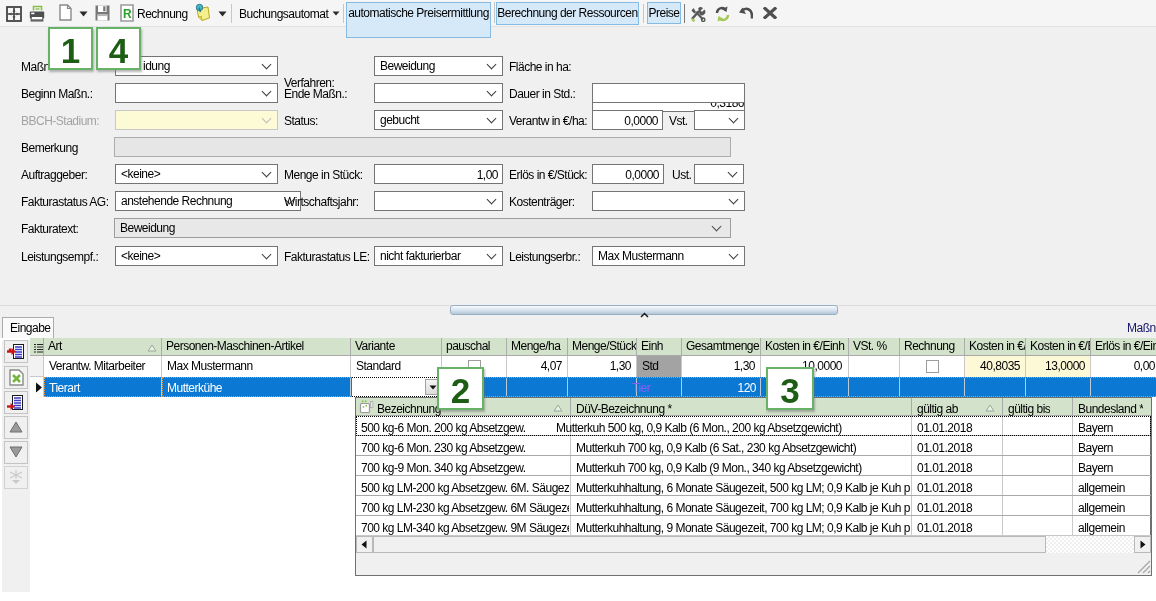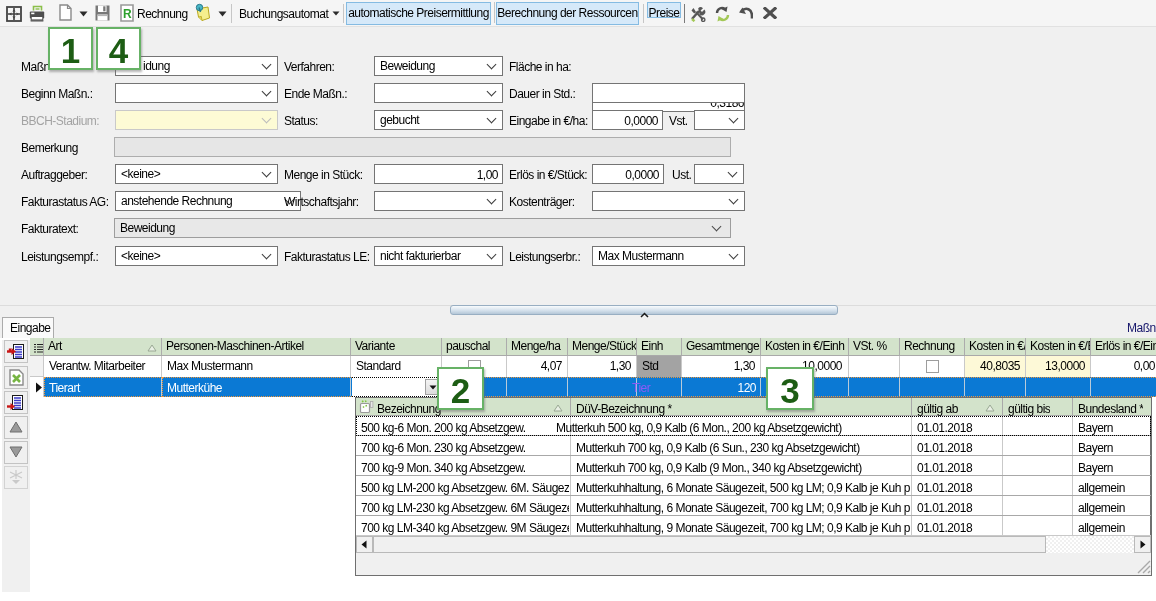--- a/index.html
+++ b/index.html
@@ -72,25 +72,25 @@
     <svg class="abs" style="left:218px;top:11px;" width="9" height="6" viewBox="0 0 9 6">
         <path d="M0.5 0.5 L8.5 0.5 L4.5 5.5 Z" fill="#2b2b2b"></path>
       </svg>
     <div class="abs" style="left:231px;top:4px;width:1px;height:19px;background:#c6c6c6;"></div>
     <div class="lbl" style="left:239px;top:7px;">Buchungsautomat</div>
     <svg class="abs" style="left:332px;top:11px;" width="8" height="5" viewBox="0 0 8 5">
         <path d="M0.5 0.5 L7.5 0.5 L4 4.5 Z" fill="#2b2b2b"></path>
       </svg>
     <div class="abs" style="left:343px;top:4px;width:1px;height:19px;background:#c6c6c6;"></div>
 
-    <div class="abs" style="left:346px;top:2px;width:145px;height:23px;background:#d6e9f9;border:1px solid #85bbe2;font-size:12px;line-height:21px;text-align:center;white-space:nowrap;">automatische Preisermittlung</div>
+    <div class="abs" style="left:346px;top:2px;width:145px;height:36px;background:#d6e9f9;border:1px solid #85bbe2;font-size:12px;line-height:21px;text-align:center;white-space:nowrap;">automatische Preisermittlung</div>
     <div class="abs" style="left:494px;top:2px;width:1px;height:21px;background:#c6c6c6;"></div>
     <div class="abs" style="left:496px;top:2px;width:143px;height:23px;background:#d6e9f9;border:1px solid #85bbe2;font-size:12px;line-height:21px;text-align:center;white-space:nowrap;">Berechnung der Ressourcen</div>
     <div class="abs" style="left:643px;top:4px;width:1px;height:19px;background:#c6c6c6;"></div>
-    <div class="abs" style="left:647px;top:2px;width:34px;height:16px;background:#d6e9f9;border:1px solid #85bbe2;font-size:12px;line-height:21px;text-align:center;white-space:nowrap;">Preise</div>
+    <div class="abs" style="left:647px;top:2px;width:34px;height:22px;background:#d6e9f9;border:1px solid #85bbe2;font-size:12px;line-height:21px;text-align:center;white-space:nowrap;">Preise</div>
     <div class="abs" style="left:684px;top:4px;width:1px;height:19px;background:#7a7a7a;"></div>
 
     <svg class="abs" style="left:690px;top:6px;" width="16" height="16" viewBox="0 0 16 16">
       <path d="M2 13 L9 5" stroke="#575757" stroke-width="2.4"></path>
       <path d="M8.2 2.2 a3.4 3.4 0 0 1 4.8 0 l-2.4 2.4 1.4 1.4 2.4 -2.4 a3.4 3.4 0 0 1 -4.8 4.8 Z" fill="#575757"></path>
       <path d="M2 13 L4.5 15.2" stroke="#a3c857" stroke-width="2.4"></path>
       <path d="M13 13.5 L6 6" stroke="#575757" stroke-width="2"></path>
       <circle cx="13.2" cy="13.7" r="1.7" fill="none" stroke="#575757" stroke-width="1.4"></circle>
       <path d="M3.5 2 L6 6 L4.2 7.5 L1.5 4.5 Z" fill="#575757"></path>
     </svg>
@@ -162,21 +162,21 @@
       <path d="M4 10 h8 l-4 4 Z" fill="#9a9a9a"></path>
     </svg>
   </div>
   <div id="form">
 
     <div class="lbl" style="left:21px;top:60px;width:27px;overflow:hidden;">Maßnahme:</div>
     <div class="cmb" style="left:115px;top:56px;width:163px;height:20px;">
         <span class="txt" style="left:27px;">idung</span>
         <span class="chev"></span>
       </div>
-    <div class="lbl" style="left:284px;top:60px;">Verfahren:</div>
+    <div class="lbl" style="left:284px;top:76px;">Verfahren:</div>
     <div class="cmb" style="left:374px;top:56px;width:129px;height:20px;">
         <span class="txt">Beweidung</span>
         <span class="chev"></span>
       </div>
     <div class="lbl" style="left:509px;top:60px;">Fläche in ha:</div>
     <div class="inp" style="left:592px;top:56px;width:153px;height:20px;text-align:right;padding:1px 0;margin-top:36px;">0,3186</div>
 
     <div class="lbl" style="left:21px;top:87px;">Beginn Maßn.:</div>
     <div class="cmb" style="left:115px;top:83px;width:163px;height:20px;">
         <span class="chev"></span>
@@ -190,21 +190,21 @@
 
     <div class="lbl" style="left:21px;top:114px;color:#a3a3a3;">BBCH-Stadium:</div>
     <div class="cmb" style="left:115px;top:110px;width:163px;height:20px;background:#fdfbd5;border-color:#c9c9c9;">
         <span class="chev" style="border-color:#bcbcbc;"></span>
       </div>
     <div class="lbl" style="left:284px;top:114px;">Status:</div>
     <div class="cmb" style="left:374px;top:110px;width:129px;height:20px;">
         <span class="txt">gebucht</span>
         <span class="chev"></span>
       </div>
-    <div class="lbl" style="left:509px;top:114px;">Eingabe in €/ha:</div>
+    <div class="lbl" style="left:509px;top:114px;">Verantw in €/ha:</div>
     <div class="inp" style="left:592px;top:110px;width:71px;height:20px;text-align:right;padding:1px 4px;">0,0000</div>
     <div class="lbl" style="left:669px;top:114px;">Vst.</div>
     <div class="cmb" style="left:694px;top:110px;width:51px;height:20px;">
         <span class="chev"></span>
       </div>
 
     <div class="lbl" style="left:21px;top:141px;">Bemerkung</div>
     <div class="abs" style="left:114px;top:137px;width:617px;height:20px;background:#e6e6e6;border:1px solid #adadad;"></div>
 
     <div class="lbl" style="left:21px;top:168px;">Auftraggeber:</div>
@@ -359,21 +359,21 @@
     <div class="abs" style="left:911px;top:416px;width:1px;height:120px;background:#c9c9c9;"></div>
     <div class="abs" style="left:1002px;top:416px;width:1px;height:120px;background:#c9c9c9;"></div>
     <div class="abs" style="left:1072px;top:416px;width:1px;height:120px;background:#c9c9c9;"></div>
 
     <div class="pcell" style="left:361px;top:419px;width:205px;">500 kg-6 Mon. 200 kg Absetzgew.</div>
     <div class="pcell" style="left:556px;top:419px;width:333px;">Mutterkuh 500 kg, 0,9 Kalb (6 Mon., 200 kg Absetzgewicht)</div>
     <div class="pcell" style="left:917px;top:419px;width:80px;">01.01.2018</div>
     <div class="pcell" style="left:1078px;top:419px;width:70px;">Bayern</div>
     <div class="abs" style="left:356px;top:435px;width:795px;height:1px;background:#a8a8a8;"></div>
     <div class="pcell" style="left:361px;top:439px;width:205px;">700 kg-6 Mon. 230 kg Absetzgew.</div>
-    <div class="pcell" style="left:576px;top:439px;width:333px;">Mutterkuh 700 kg, 0,9 Kalb (6 Sun., 230 kg Absetzgewicht)</div>
+    <div class="pcell" style="left:576px;top:439px;width:333px;">Mutterkuh 700 kg, 0,9 Kalb (6 Sat., 230 kg Absetzgewicht)</div>
     <div class="pcell" style="left:917px;top:439px;width:80px;">01.01.2018</div>
     <div class="pcell" style="left:1078px;top:439px;width:70px;">Bayern</div>
     <div class="abs" style="left:356px;top:455px;width:795px;height:1px;background:#a8a8a8;"></div>
     <div class="pcell" style="left:361px;top:459px;width:205px;">700 kg-9 Mon. 340 kg Absetzgew.</div>
     <div class="pcell" style="left:576px;top:459px;width:333px;">Mutterkuh 700 kg, 0,9 Kalb (9 Mon., 340 kg Absetzgewicht)</div>
     <div class="pcell" style="left:917px;top:459px;width:80px;">01.01.2018</div>
     <div class="pcell" style="left:1078px;top:459px;width:70px;">Bayern</div>
     <div class="abs" style="left:356px;top:475px;width:795px;height:1px;background:#a8a8a8;"></div>
     <div class="pcell" style="left:361px;top:479px;width:208px;">500 kg LM-200 kg Absetzgew. 6M. Säugezeit</div>
     <div class="pcell" style="left:576px;top:479px;width:334px;">Mutterkuhhaltung, 6 Monate Säugezeit, 500 kg LM; 0,9 Kalb je Kuh p.a.</div>

